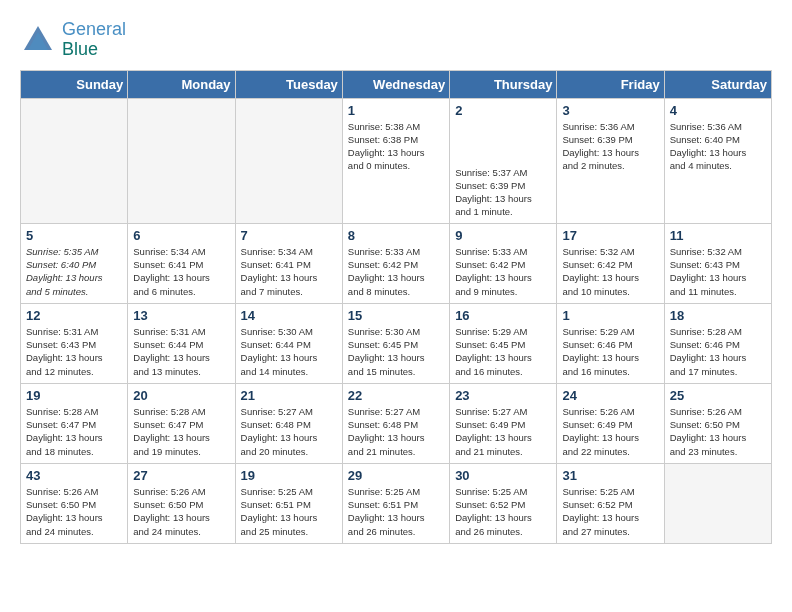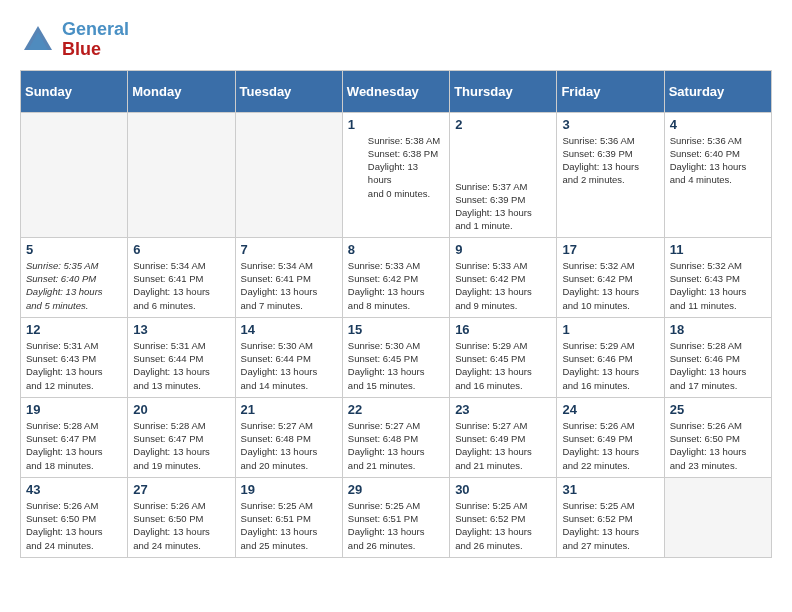--- a/index.html
+++ b/index.html
@@ -16,21 +16,21 @@
       align-items: flex-start;
       margin-bottom: 10px;
     }
     .logo {
       display: flex;
       align-items: center;
       gap: 6px;
     }
     .logo-text {
       font-size: 18px;
-      font-weight: bold;
+      font-weight: normal;
       color: #1a3a5c;
       line-height: 1.1;
     }
     .logo-text span {
       color: #4a90c4;
     }
     .logo-icon {
       width: 36px;
       height: 36px;
     }
@@ -49,22 +49,22 @@
     }
     table {
       width: 100%;
       border-collapse: collapse;
     }
     th {
       background: #3a6ea8;
       color: #fff;
       font-size: 13px;
       font-weight: bold;
-      padding: 13px 4px;
-      text-align: left;
+      padding: 6px 4px;
+      text-align: right;
       border: 1px solid #ccc;
     }
     td {
       vertical-align: top;
       border: 1px solid #ccc;
       padding: 4px 5px;
       width: calc(100%/7);
       height: 80px;
       background: #fff;
     }
@@ -87,21 +87,21 @@
 <body>
 
 <div class="header">
   <div class="logo">
     <svg class="logo-icon" viewBox="0 0 36 36">
       <polygon points="18,4 32,28 4,28" fill="#3a6ea8" opacity="0.85"></polygon>
       <polygon points="18,10 28,28 8,28" fill="#4a90c4" opacity="0.6"></polygon>
     </svg>
     <div class="logo-text">
       <div><span>General</span></div>
-      <div style="color:#b91c1c">Blue</div>
+      <div style="color:#0f766e">Blue</div>
     </div>
   </div>
   <div class="title-block">
     <div class="month-title"></div>
     <div class="location"></div>
   </div>
 </div>
 
 <table>
   <thead>
@@ -115,21 +115,21 @@
         <th>Saturday</th>
       </tr>
   </thead>
   <tbody id="calendar-body">
       <tr>
         <td class="empty"></td>
         <td class="empty"></td>
         <td class="empty"></td>
         <td>
           <div class="day-num">1</div>
-          <div class="cell-info" style="white-space: pre-line; margin-left: 20px;">Sunrise: 5:38 AM
+          <div class="cell-info" style="white-space: pre-line;">Sunrise: 5:38 AM
 Sunset: 6:38 PM
 Daylight: 13 hours
 and 0 minutes.</div>
         </td>
         <td>
           <div class="day-num">2</div>
           <div class="cell-info" style="white-space: pre-line; margin-top: 48px;">Sunrise: 5:37 AM
 Sunset: 6:39 PM
 Daylight: 13 hours
 and 1 minute.</div>

